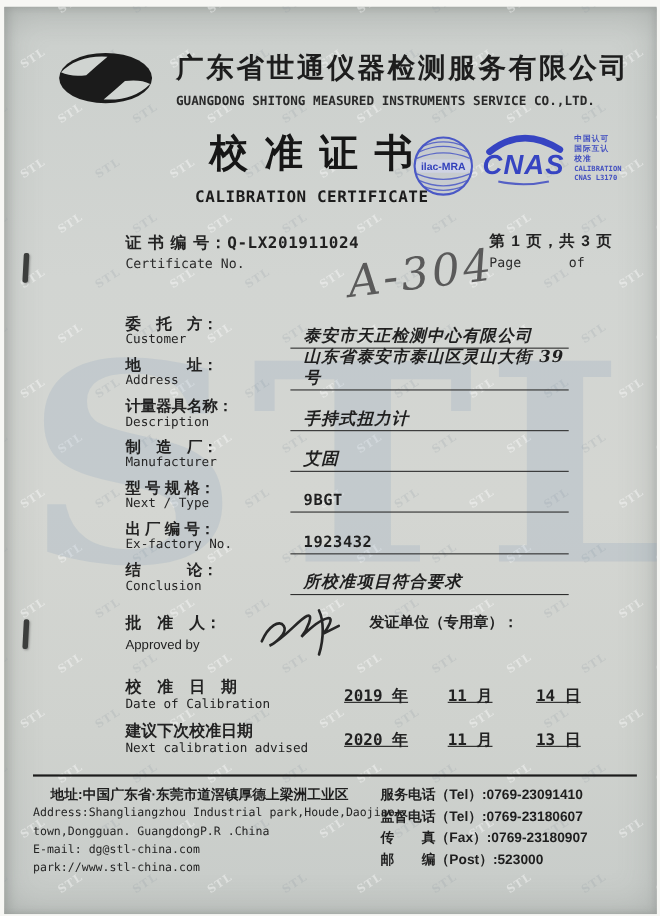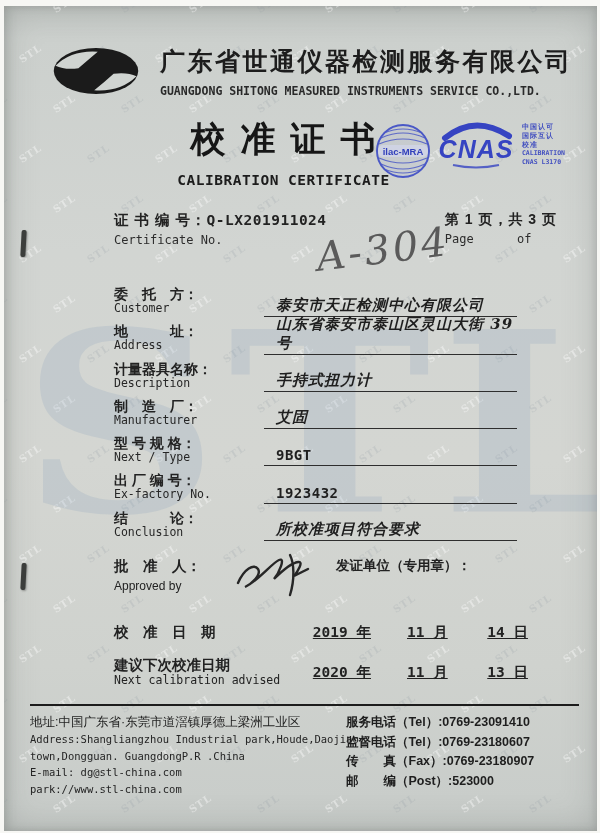--- a/index.html
+++ b/index.html
@@ -75,21 +75,21 @@
   .dlabel { width:228px; }
   .dlabel .cn { font-size:14.5px; font-weight:bold; white-space:nowrap; line-height:17px; }
   .dlabel .en { font-family:"DejaVu Sans Mono", monospace; font-size:11.5px; line-height:13px; white-space:nowrap; }
   .dval { font-family:"DejaVu Sans Mono", monospace; font-weight:bold; font-size:14.5px;text-decoration:underline; }
   .dval.year { width:108px; } .dval.month { width:92px; } .dval.day { width:80px; }
 
   
   .footer { position:absolute; left:26px; right:18px; top:698px; border-top:2.6px solid #1c1c1c; padding-top:7px; display:flex; }
   .f-left { width:312px; }
   .f-right { flex:1; padding-left:4px; }
-  .f-cn { font-size:12.5px; font-weight:normal; color:#1e1e1e; line-height:18px; white-space:nowrap; }
+  .f-cn { font-size:12.5px; font-weight:bold; color:#1e1e1e; line-height:18px; white-space:nowrap;margin-left:16px; }
   .f-en { font-family:"DejaVu Sans Mono", monospace; font-size:10.5px; color:#242424; line-height:16.5px; white-space:nowrap; }
   .f-r { font-size:12.5px; font-weight:bold; color:#1e1e1e; line-height:19.5px; white-space:nowrap; }
 </style>
 </head>
 <body>
 
 <div class="paper">
 
   <div class="layer-wm">
     <div id="wm-tiles">
@@ -378,20 +378,21 @@
       </svg>
       <div class="issued">
         <div class="cn">发证单位（专用章）：</div>
       </div>
     </div>
 
     <div class="dates">
       <div class="drow">
         <div class="dlabel">
           <div class="cn">校　准　日　期</div>
+          <div class="en">Date of Calibration</div>
         </div>
         <div class="dval year">2019 年</div>
         <div class="dval month">11 月</div>
         <div class="dval day">14 日</div>
       </div>
       <div class="drow">
         <div class="dlabel">
           <div class="cn">建议下次校准日期</div>
           <div class="en">Next calibration advised</div>
         </div>

